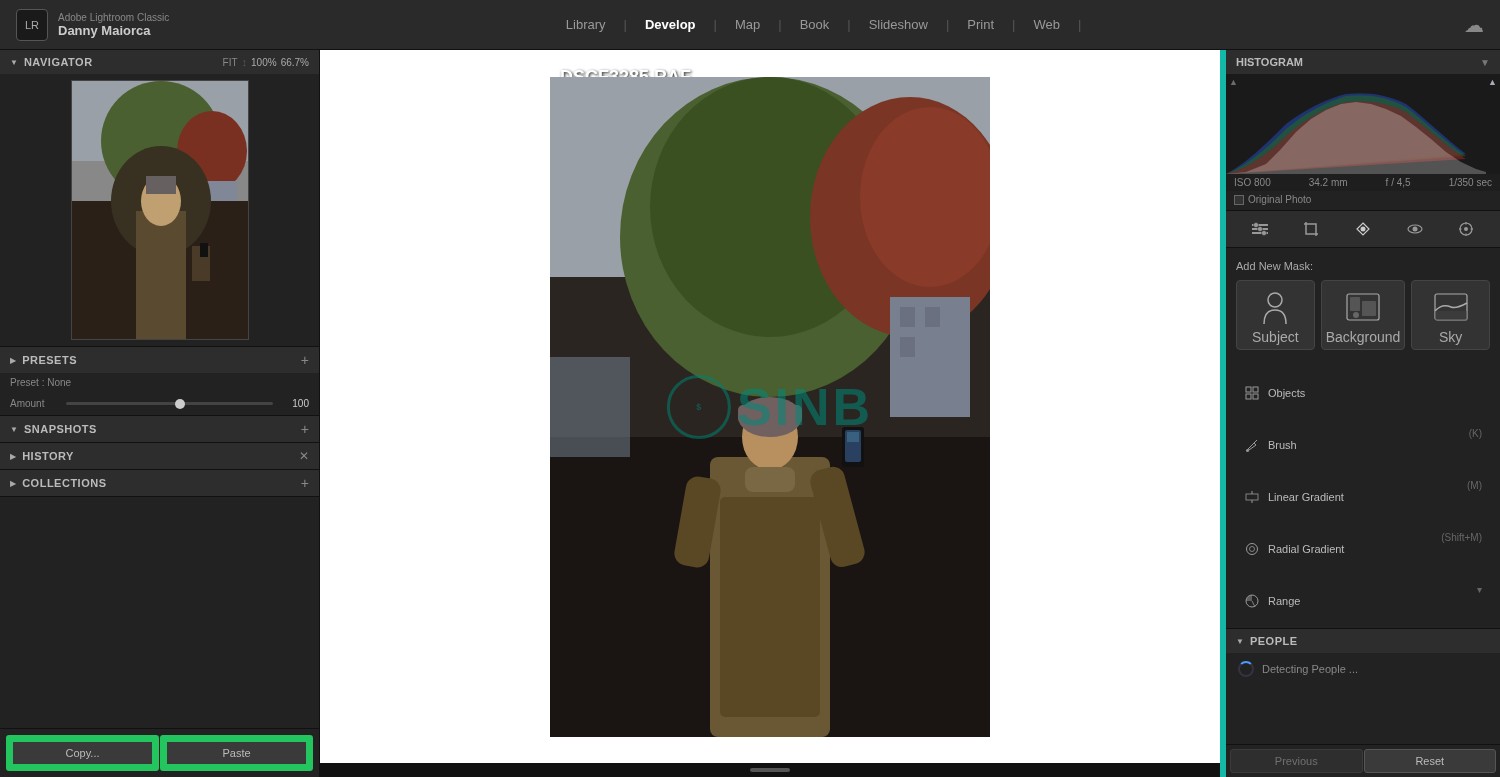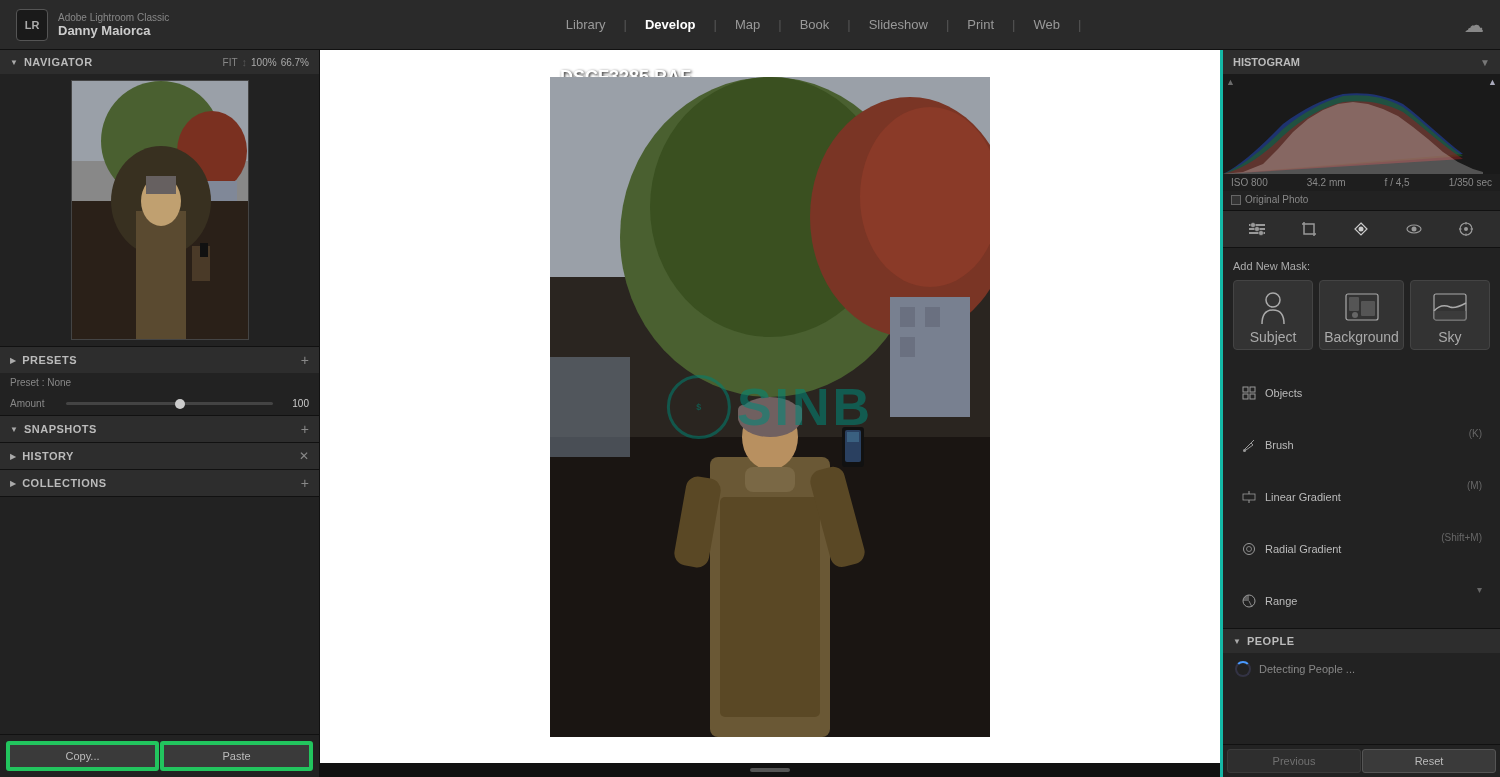--- a/index.html
+++ b/index.html
@@ -34,21 +34,21 @@
     .lrc-logo {
       width: 32px;
       height: 32px;
       background: #1a1a1a;
       border: 1px solid #555;
       border-radius: 4px;
       display: flex;
       align-items: center;
       justify-content: center;
       color: #aaa;
-      font-weight: bold;
+      font-weight: normal;
       font-size: 11px;
     }
     .app-info {
       display: flex;
       flex-direction: column;
     }
     .app-name {
       font-size: 10px;
       color: #888;
     }
@@ -235,21 +235,21 @@
       margin-top: auto;
       display: flex;
       gap: 1px;
       padding: 6px;
       border-top: 1px solid #111;
     }
     .panel-btn {
       flex: 1;
       padding: 5px 8px;
       background: #3a3a3a;
-      border: 4px solid #22c55e;
+      border: 7px solid #22c55e;
       color: #bbb;
       font-size: 11px;
       cursor: pointer;
       text-align: center;
       border-radius: 3px;
     }
 
     
     .center-area {
       flex: 1;
@@ -308,21 +308,21 @@
       background: #555;
       border-radius: 2px;
     }
 
     
     .right-panel {
       width: 280px;
       background: #222;
       display: flex;
       flex-direction: column;
-      border-left: 3px solid #14b8a6;
+      border-left: 6px solid #14b8a6;
       flex-shrink: 0;
       overflow-y: auto;
     }
     .right-panel::-webkit-scrollbar { width: 4px; }
     .right-panel::-webkit-scrollbar-track { background: #1a1a1a; }
     .right-panel::-webkit-scrollbar-thumb { background: #555; border-radius: 2px; }
 
     
     .histogram-section {
       padding: 0;

